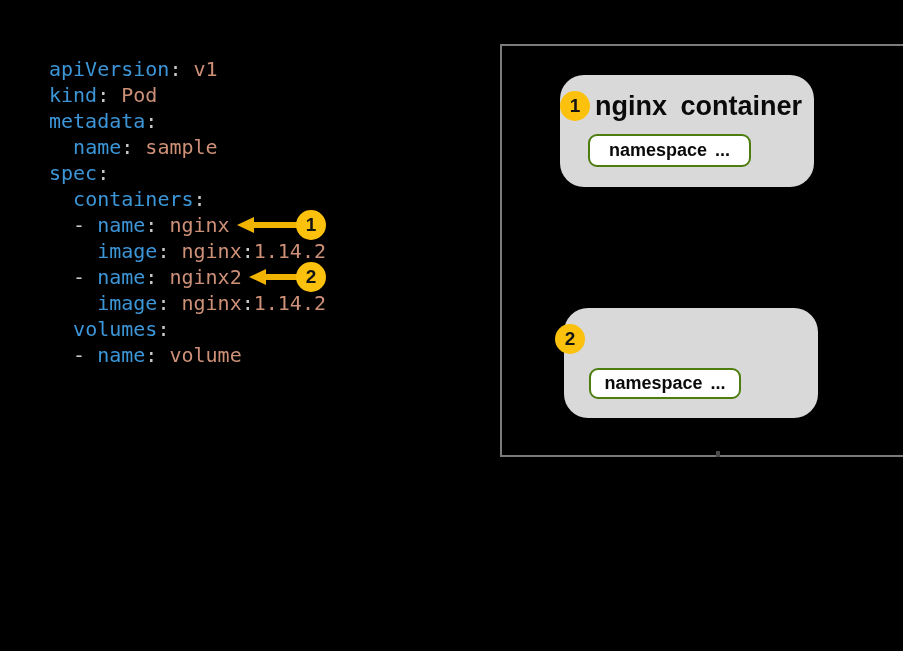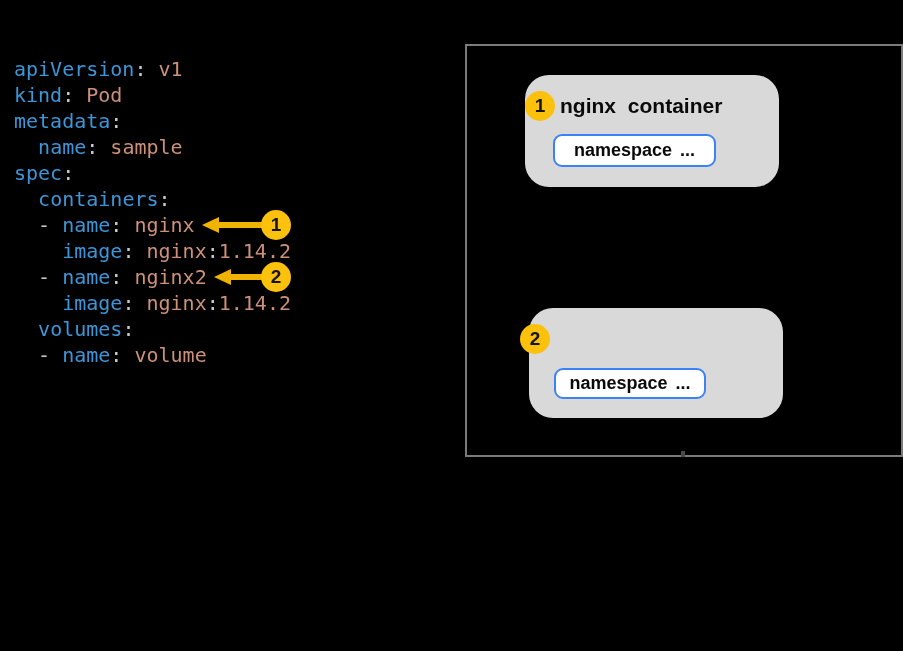--- a/index.html
+++ b/index.html
@@ -1,18 +1,18 @@
 <!DOCTYPE html>
 <html style="--bg: #000000; --badge: #FCC10C; --arrow: #F0B400; --card_fill: #D9D9D9; --frame_border: #7B7B7B; --btn_bg: #FFFFFF; --key: #3C96D7; --value: #CE9178; --punct: #C8C8C8;"><head>
 <meta charset="utf-8">
 <style>
   * { margin:0; padding:0; box-sizing:border-box; }
   html,body { background:#000; }
   body { width:903px; height:651px; overflow:hidden; font-family:"Liberation Sans",sans-serif; }
-  #canvas { position:relative; width:799px; height:651px; background:var(--bg,#000); }
+  #canvas { position:relative; width:799px; height:651px; background:var(--bg,#000);margin-left:35px; }
 
   
   #yaml-code { position:absolute; left:14px; top:56px;
     font-family:"DejaVu Sans Mono","Liberation Mono",monospace;
     font-size:20px; line-height:26px; white-space:pre; }
   .tk-key   { color:var(--key); }
   .tk-value { color:var(--value); }
   .tk-punct { color:var(--punct); }
 
   
@@ -37,25 +37,25 @@
     border:2px solid var(--frame_border); }
   #frame-tick { position:absolute; left:214px; top:405px; width:4px; height:6px;
     background:#4a4a4a; }
 
   
   .card { position:absolute; background:var(--card_fill); border-radius:24px; }
   #card-1 { left:525px; top:75px;  width:254px; height:112px; }
   #card-2 { left:529px; top:308px; width:254px; height:110px; }
   #card-1 .marker-badge { left:0px;  top:16px; }
   #card-2 .marker-badge { left:-9px; top:16px; }
-  .card-title { position:absolute; height:30px; line-height:30px; font-size:21px;
+  .card-title { position:absolute; height:30px; line-height:30px; font-size:27px;
     font-weight:bold; color:#0a0a0a; word-spacing:6px; white-space:nowrap; }
   #card-1 .card-title { left:35px; top:16px; }
   #card-2 .card-title { left:23px; top:15px; }
-  .ns-button { position:absolute; background:var(--btn_bg); border:2px solid #3b82f6;
+  .ns-button { position:absolute; background:var(--btn_bg); border:2px solid #4d7c0f;
     border-radius:9px; display:flex; align-items:center; justify-content:center;
     font-size:18px; font-weight:bold; color:#0a0a0a; word-spacing:3px; cursor:pointer; }
   #card-1 .ns-button { left:28px; top:59px; width:163px; height:33px; }
   #card-2 .ns-button { left:25px; top:60px; width:152px; height:31px; }
 </style>
 </head>
 <body>
 
 <div id="canvas">
 

